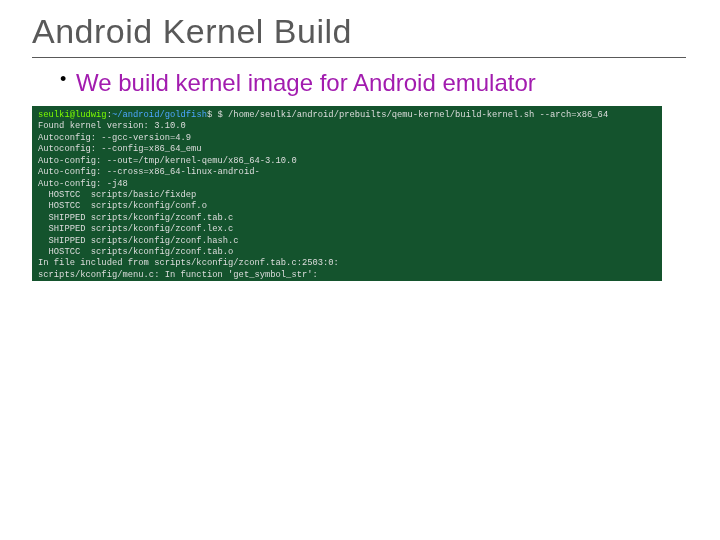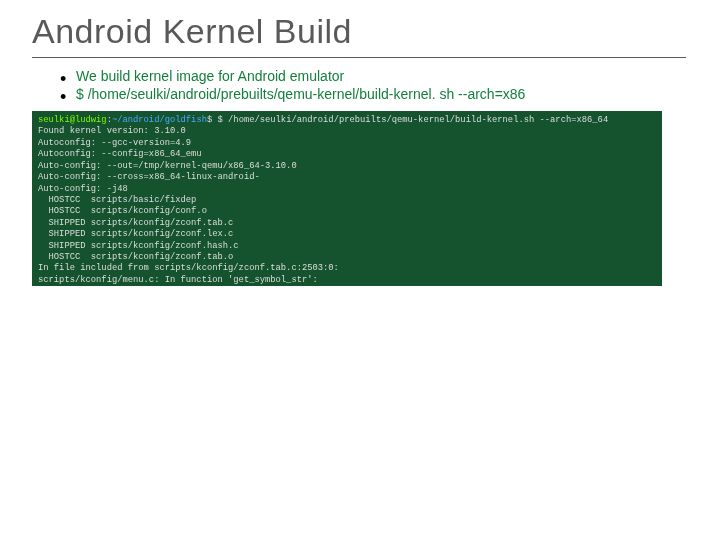--- a/index.html
+++ b/index.html
@@ -1,37 +1,36 @@
 <!DOCTYPE html>
 <html><head>
 <meta charset="utf-8">
 <style>
   html,body{margin:0;padding:0;width:720px;height:540px;background:#fff;font-family:"Segoe UI",Arial,sans-serif;color:#000;overflow:hidden}
   .slide{box-sizing:border-box;width:718px;height:540px;padding:12px 32px 8px 32px}
   .title{font-size:34px;font-weight:400;color:#595959;letter-spacing:0.5px;margin:0 0 6px 0;font-family:"Segoe UI Light","Segoe UI",Arial,sans-serif}
   .rule{border:none;border-top:1.5px solid #595959;margin:0 0 10px 0}
   .subtitle{font-size:22px;font-weight:700;color:#2f5496;margin:0 0 6px 0}
   .bullets{margin:0 0 8px 28px;padding:0;list-style:none}
-  .bullets li{position:relative;font-size:14px;line-height:1.25;color:#15803d;padding-left:16px;margin:0}
+  .bullets li{position:relative;font-size:24px;line-height:1.25;color:#a21caf;padding-left:16px;margin:0}
   .bullets li::before{content:"•";position:absolute;left:0;top:0;color:#000;font-size:18px}
   .term{background:#14532d;color:#ddd;font-family:"Consolas","Menlo","Courier New",monospace;font-size:8.8px;line-height:1.3;padding:4px 6px;white-space:pre;overflow:hidden;width:630px;height:175px;box-sizing:border-box;margin-left:0}
   .tc-g{color:#7cfc00}
   .tc-b{color:#4da6ff}
 </style>
 </head>
 <body>
 <div class="slide">
 
   <h1 class="title">Android Kernel Build</h1>
   <hr class="rule">
 
 
   <ul class="bullets">
     <li>We build kernel image for Android emulator</li>
-    <li>$ /home/seulki/android/prebuilts/qemu-kernel/build-kernel. sh --arch=x86</li>
   </ul>
 
   <div class="term"><span class="tc-g">seulki@ludwig</span><span>:</span><span class="tc-b">~/android/goldfish</span><span>$ </span><span>$ /home/seulki/android/prebuilts/qemu-kernel/build-kernel.sh --arch=x86_64</span>
 <span>Found kernel version: 3.10.0</span>
 <span>Autoconfig: --gcc-version=4.9</span>
 <span>Autoconfig: --config=x86_64_emu</span>
 <span>Auto-config: --out=/tmp/kernel-qemu/x86_64-3.10.0</span>
 <span>Auto-config: --cross=x86_64-linux-android-</span>
 <span>Auto-config: -j48</span>
 <span>  HOSTCC  scripts/basic/fixdep</span>

